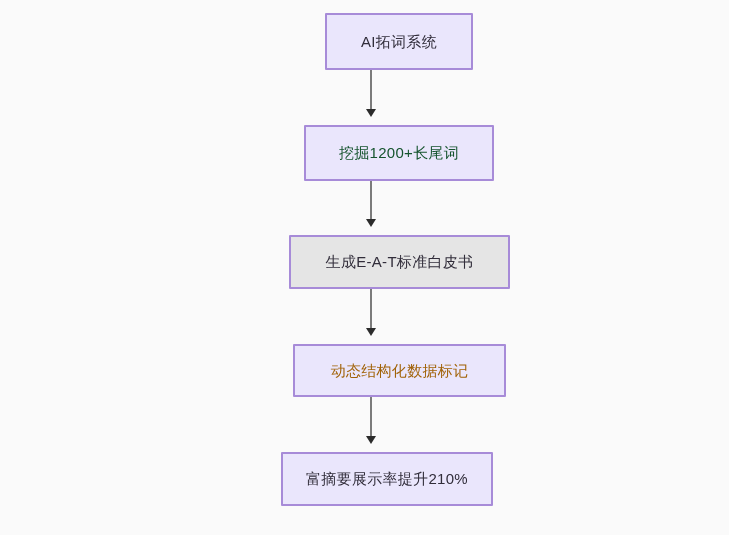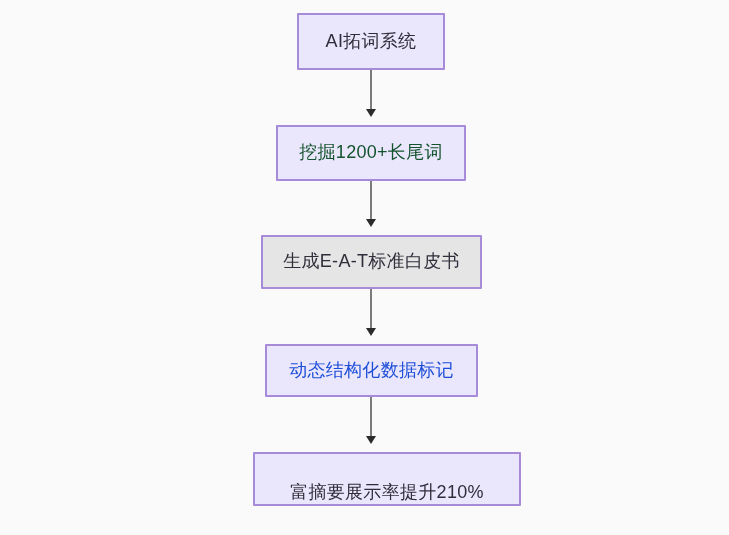--- a/index.html
+++ b/index.html
@@ -21,25 +21,26 @@
   .node {
     position: absolute;
     box-sizing: border-box;
     background: #eae6fc;
     border: 2px solid #a78bd8;
     border-radius: 1px;
     display: flex;
     align-items: center;
     justify-content: center;
     color: #312d3a;
-    font-size: 18px;
+    font-size: 15px;
     line-height: 1.2;
     letter-spacing: 0.3px;
     white-space: nowrap;
     user-select: none;
+    margin-left: 28px;
   }
   .edge {
     position: absolute;
     width: 0;
     height: 0;
     overflow: visible;
     pointer-events: none;
   }
   .edge-line {
     position: absolute;
@@ -80,19 +81,19 @@
     </div>
     <div class="node" style="left: 297px; top: 13px; width: 148px; height: 57px; background: rgb(234, 230, 252); border-color: rgb(167, 139, 216); color: rgb(49, 45, 58);">
       <span>AI拓词系统</span>
     </div>
     <div class="node" style="left: 276px; top: 125px; width: 190px; height: 56px; background: rgb(234, 230, 252); border-color: rgb(167, 139, 216); color: #14532d;">
       <span>挖掘1200+长尾词</span>
     </div>
     <div class="node" style="left: 261px; top: 235px; width: 221px; height: 54px; background: #e5e5e5; border-color: rgb(167, 139, 216); color: rgb(49, 45, 58);">
       <span>生成E-A-T标准白皮书</span>
     </div>
-    <div class="node" style="left: 265px; top: 344px; width: 213px; height: 53px; background: rgb(234, 230, 252); border-color: rgb(167, 139, 216); color: #1d4ed8;">
+    <div class="node" style="left: 265px; top: 344px; width: 213px; height: 53px; background: rgb(234, 230, 252); border-color: rgb(167, 139, 216); color: #a16207;">
       <span>动态结构化数据标记</span>
     </div>
-    <div class="node" style="left: 253px; top: 452px; width: 268px; height: 54px; background: rgb(234, 230, 252); border-color: rgb(167, 139, 216); color: rgb(49, 45, 58); align-items: flex-end;">
+    <div class="node" style="left: 253px; top: 452px; width: 212px; height: 54px; background: rgb(234, 230, 252); border-color: rgb(167, 139, 216); color: rgb(49, 45, 58);">
       <span>富摘要展示率提升210%</span>
     </div>
   </div>
 
 </body></html>

